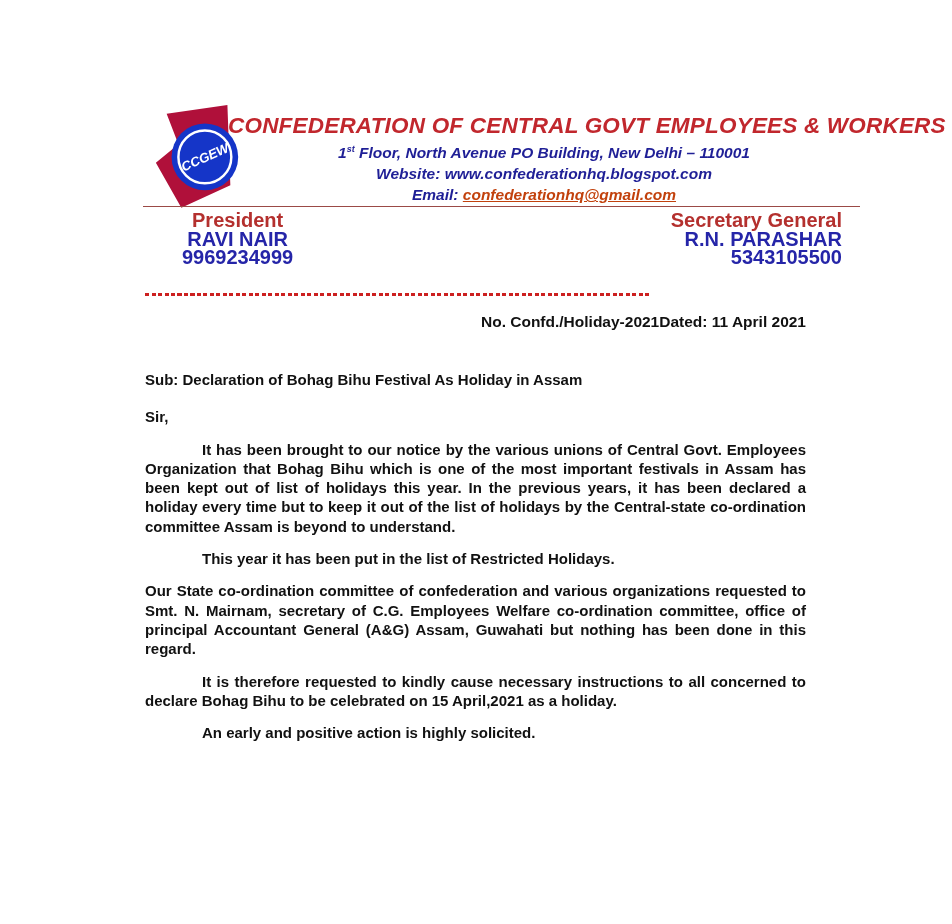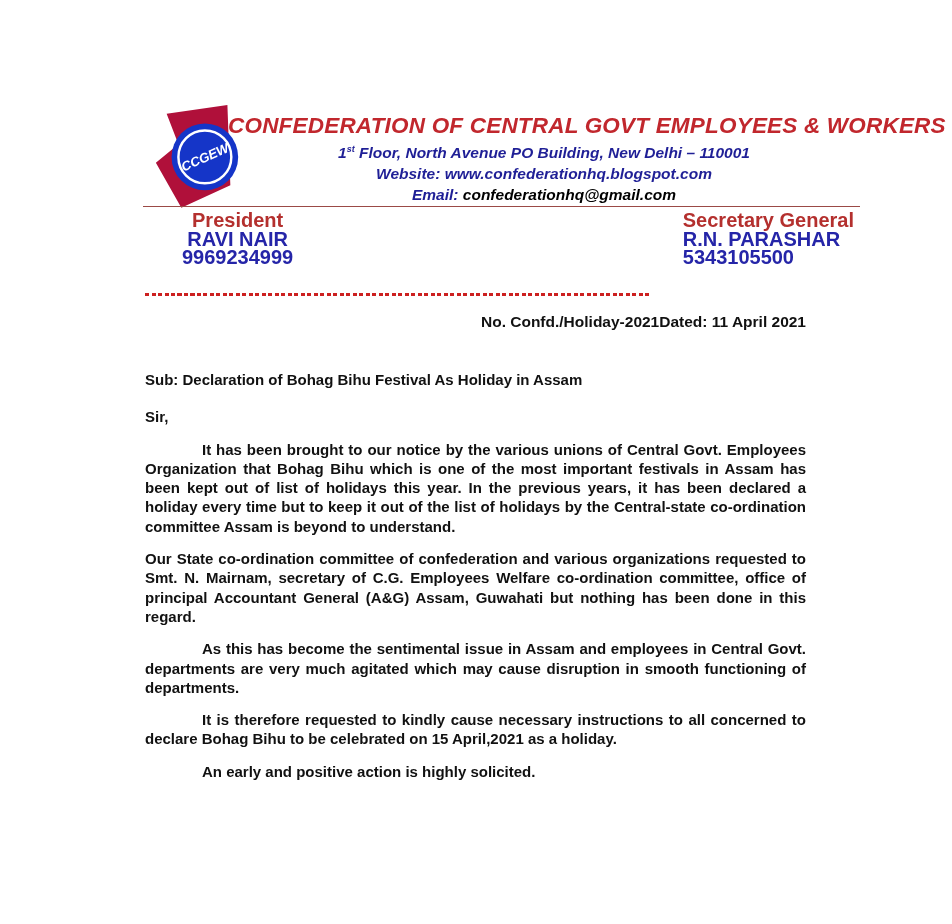--- a/index.html
+++ b/index.html
@@ -25,32 +25,32 @@
     font-style:italic;
   }
   .org-name {
     font-size:22.5px; line-height:27px;
     color:#c1272d;
     letter-spacing:0.2px;
     white-space:nowrap;
   }
   .org-line { font-size:15.5px; line-height:21px; color:#1f1f96; }
   .org-line sup { font-size:9px; }
-  .email-link { color:#000000; }
+  .email-link { color:#c2410c; text-decoration:underline; }
   .rule {
     position:absolute; left:143px; top:206px; width:717px; height:0;
     border-top:1.6px solid #9b4a46;
   }
   .officials {
     position:absolute; left:146px; top:211px; width:714px;
     display:flex; justify-content:space-between;
     font-size:20px; line-height:18.5px;
   }
   .official-left  { margin-left:36px; text-align:center; }
-  .official-right { margin-right:6px; }
+  .official-right { margin-right:18px; text-align:right; }
   .official-title { color:#b4302e; }
   .official-name, .official-phone { color:#2525a8; }
   
   .dashed-sep {
     position:absolute; left:145px; top:293px; width:504px; height:3px;
     background:repeating-linear-gradient(90deg,#cc2020 0px,#cc2020 4px,transparent 4px,transparent 6.5px);
   }
   .ref-row {
     position:absolute; left:145px; top:313px; width:661px;
     display:flex; justify-content:flex-end;
@@ -110,20 +110,20 @@
   </div>
 
   <div class="letter">
 
 
     <div class="subject">Sub: Declaration of Bohag Bihu Festival As Holiday in Assam</div>
 
     <div class="salutation">Sir,</div>
 
     <p class="para indent">It has been brought to our notice by the various unions of Central Govt. Employees Organization that Bohag Bihu which is one of the most important festivals in Assam has been kept out of list of holidays this year. In the previous years, it has been declared a holiday every time but to keep it out of the list of holidays by the Central-state co-ordination committee Assam is beyond to understand.</p>
+    <p class="para indent">This year it has been put in the list of Restricted Holidays.</p>
     <p class="para">Our State co-ordination committee of confederation and various organizations requested to Smt. N. Mairnam, secretary of C.G. Employees Welfare co-ordination committee, office of principal Accountant General (A&amp;G) Assam, Guwahati but nothing has been done in this regard.</p>
-    <p class="para indent">As this has become the sentimental issue in Assam and employees in Central Govt. departments are very much agitated which may cause disruption in smooth functioning of departments.</p>
     <p class="para indent">It is therefore requested to kindly cause necessary instructions to all concerned to declare Bohag Bihu to be celebrated on 15 April,2021 as a holiday.</p>
     <p class="para indent">An early and positive action is highly solicited.</p>
 
   </div>
 
 </div>
 
 </body></html>

